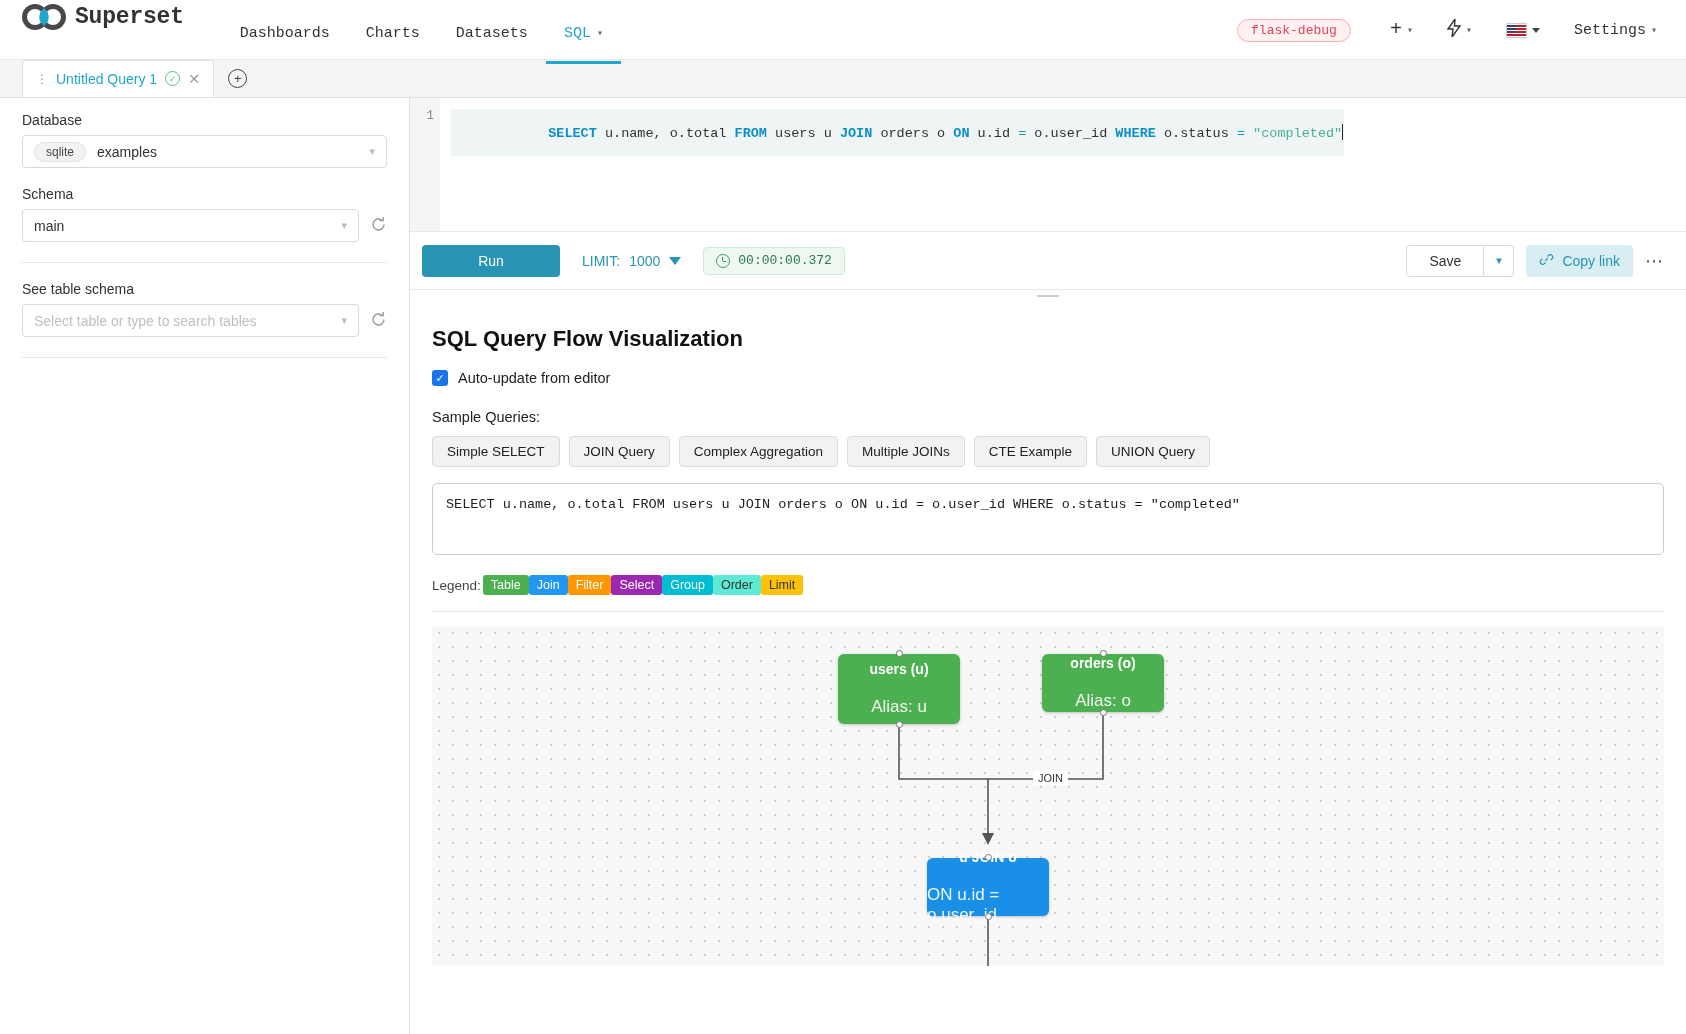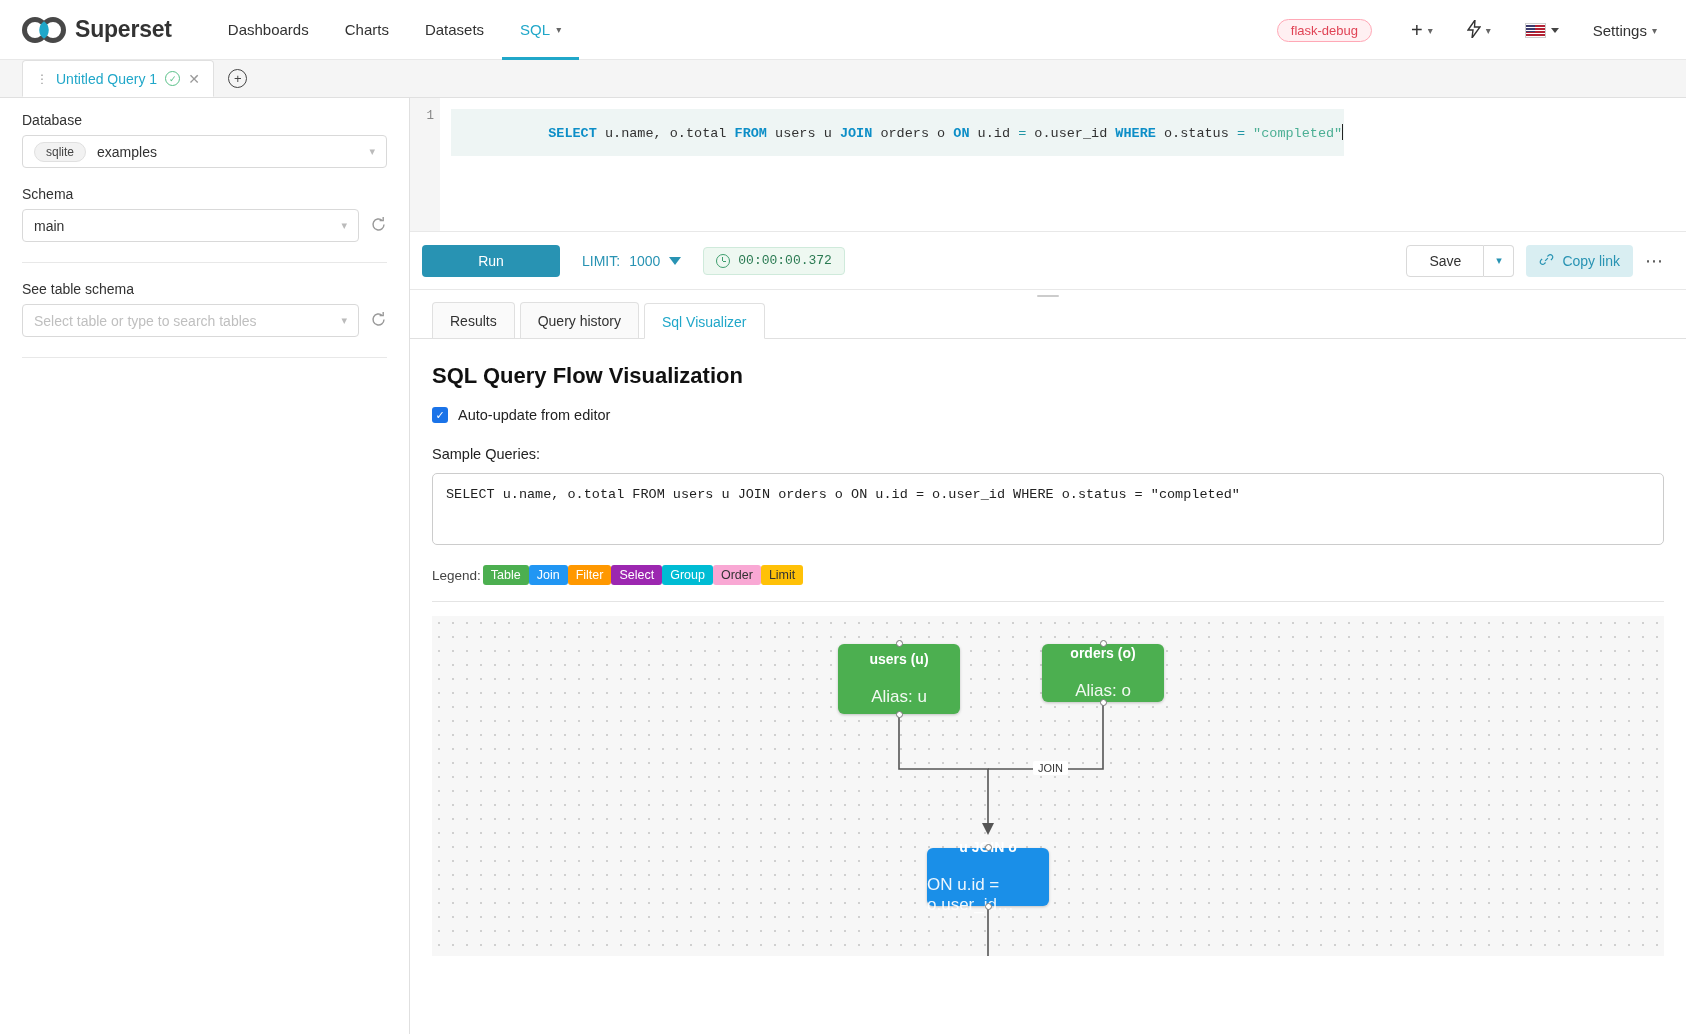--- a/index.html
+++ b/index.html
@@ -12,23 +12,24 @@
     color: #323232;
     overflow: hidden;
   }
   .app { position: relative; width: 1686px; height: 1034px; }
 
   
   .navbar {
     height: 60px; width: 100%;
     background: #fff;
     border-bottom: 1px solid #e8e8e8;
-    display: flex; align-items: center;
-    padding: 16px 22px;
+    display: flex; align-items: flex-start;
+    padding: 4px 22px;
     position: relative;
+    font-family: Liberation Mono, monospace;
   }
   .brand { display: flex; align-items: center; gap: 9px; margin-right: 38px; }
   .brand-logo { width: 44px; height: 26px; position: relative; }
   .brand-text { font-size: 23px; font-weight: bold; color: #333; letter-spacing: -0.2px; }
   .nav-links { display: flex; align-items: center; height: 60px; }
   .nav-link {
     padding: 0 18px; height: 60px; line-height: 60px;
     font-size: 15px; color: #323232; cursor: pointer;
     display: flex; align-items: center; gap: 6px;
   }
@@ -407,46 +408,49 @@
             <span>Copy link</span>
           </div>
           <span class="dots-more">⋯</span>
         </div>
       </div>
 
       <div class="drag-handle-wrap">
         <div class="drag-handle"></div>
       </div>
 
-      <div class="result-tabs">
-        <div class="rtab">Results</div>
-        <div class="rtab">Query history</div>
-        <div class="rtab active">Sql Visualizer</div>
-      </div>
 
       <div class="viz-panel">
         <h2 class="viz-title">SQL Query Flow Visualization</h2>
 
         <div class="checkrow">
           <span class="cbox">✓</span>
           <span class="checkrow-label">Auto-update from editor</span>
         </div>
 
         <div class="samples-label">Sample Queries:</div>
+        <div class="sample-btns">
+          <button class="sbtn">Simple SELECT</button>
+          <button class="sbtn">JOIN Query</button>
+          <button class="sbtn">Complex Aggregation</button>
+          <button class="sbtn">Multiple JOINs</button>
+          <button class="sbtn">CTE Example</button>
+          <button class="sbtn">UNION Query</button>
+        </div>
 
         <textarea class="query-textarea" style="">SELECT u.name, o.total FROM users u JOIN orders o ON u.id = o.user_id WHERE o.status = "completed"</textarea>
 
         <div class="legend-row">
           <span class="legend-label">Legend:</span>
           <span class="lchip" style="background:#4caf50">Table</span>
           <span class="lchip" style="background:#2196f3">Join</span>
           <span class="lchip" style="background:#ff9800">Filter</span>
           <span class="lchip" style="background:#9c27b0">Select</span>
           <span class="lchip" style="background:#00bcd4">Group</span>
-          <span class="lchip" style="background:#f9a8d4;color:#333">Order</span>
+          <span class="lchip" style="background:#5eead4;color:#333">Order</span>
           <span class="lchip" style="background:#ffc107;color:#333">Limit</span>
         </div>
         <div class="hr-line"></div>
 
         
         <div class="canvas">
           <svg width="1220" height="340" style="position:absolute;left:0;top:0;">
             <path d="M467 86 L467 153 L556 153 L556 212" fill="none" stroke="#555" stroke-width="1.6"></path>
             <path d="M671 86 L671 153 L556 153" fill="none" stroke="#555" stroke-width="1.6"></path>
             <polygon points="556,219 550,207 562,207" fill="#555"></polygon>

